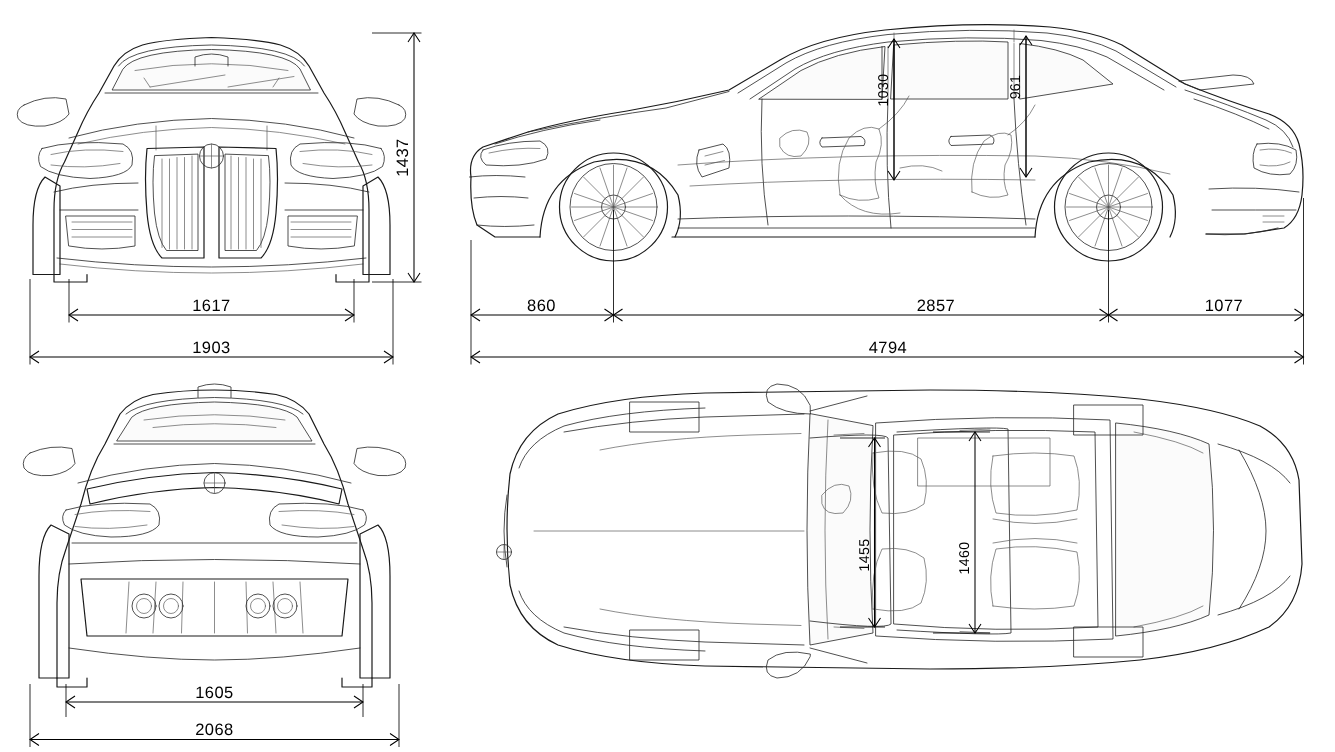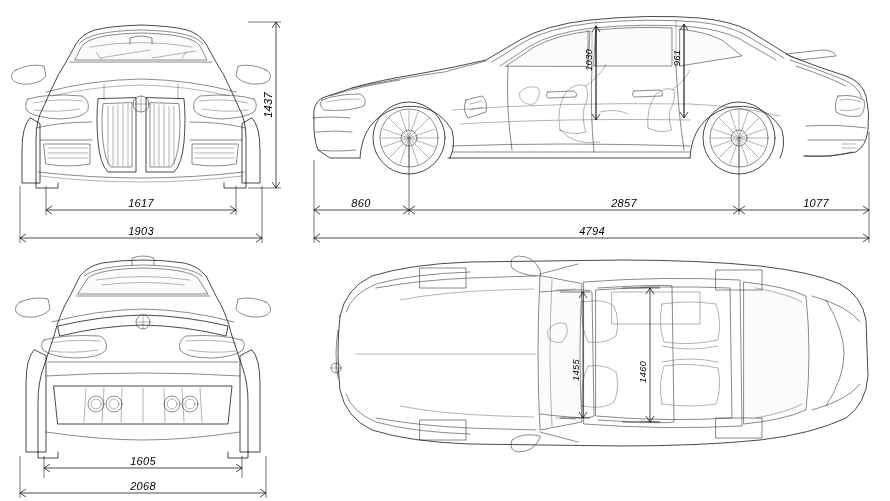--- a/index.html
+++ b/index.html
@@ -11,21 +11,20 @@
     width: 890px;
     height: 501px;
     font-family: "Liberation Sans", sans-serif;
     color: #111111;
     overflow: hidden;
   }
   #sheet {
     position: relative;
     width: 777px;
     height: 501px;
-    font-style: italic;
   }
   svg.blueprint {
     position: absolute;
     top: 0;
     left: 0;
     width: 890px;
     height: 501px;
   }
   .ln {
     fill: none;

